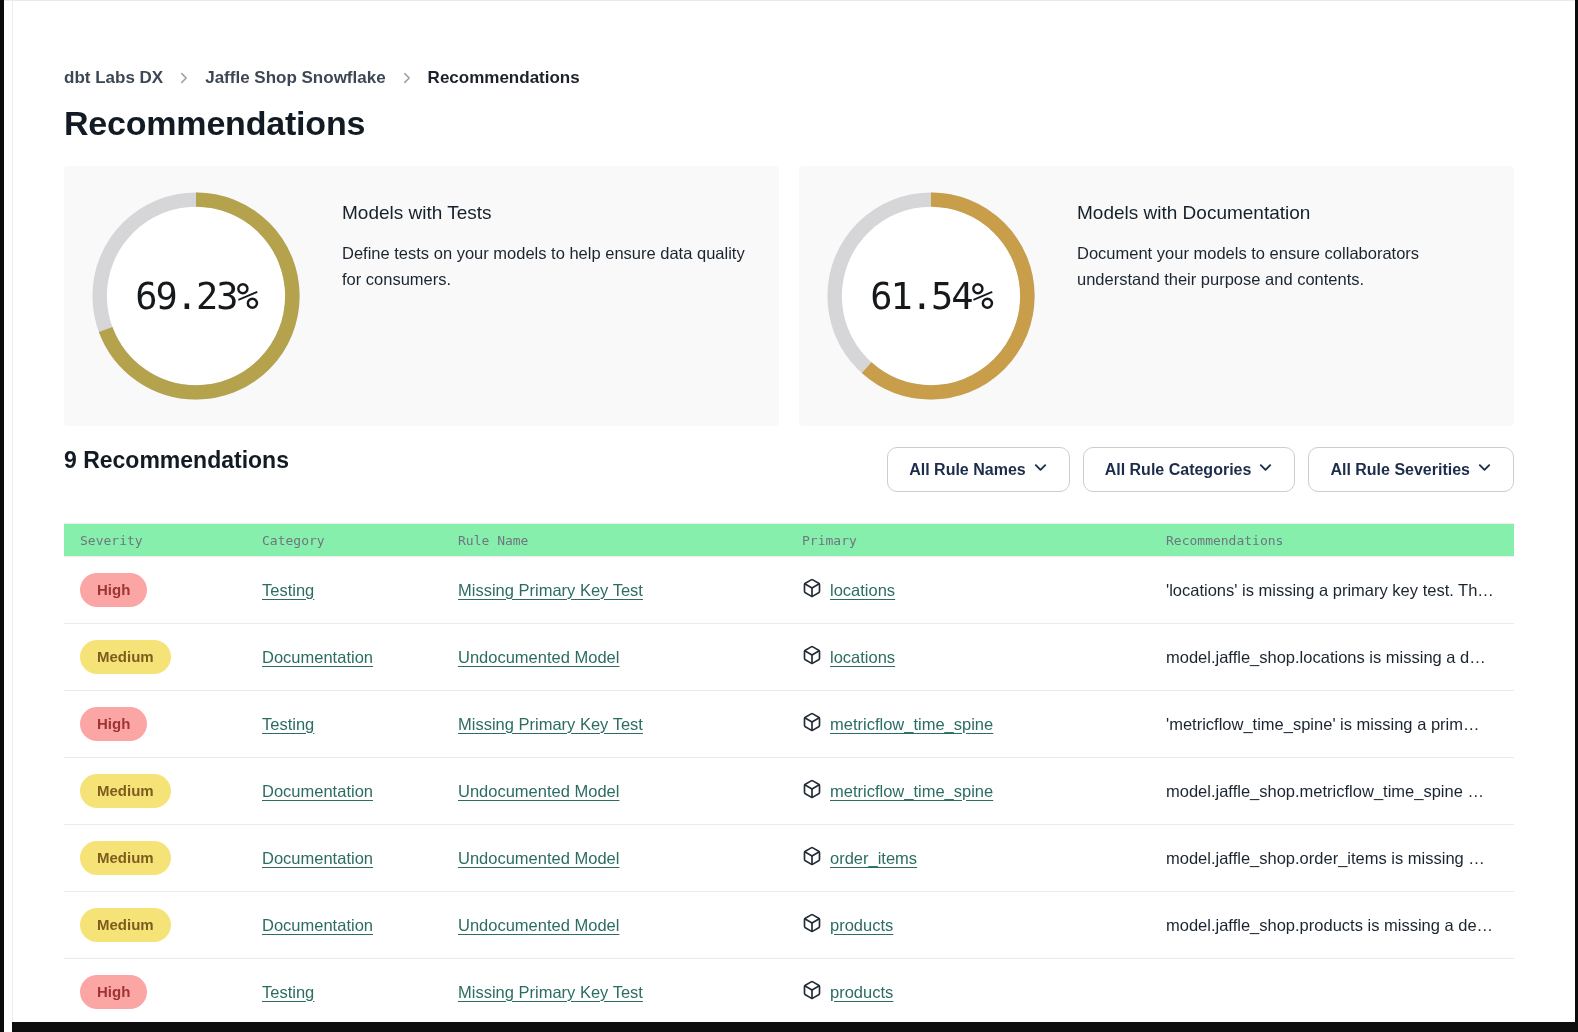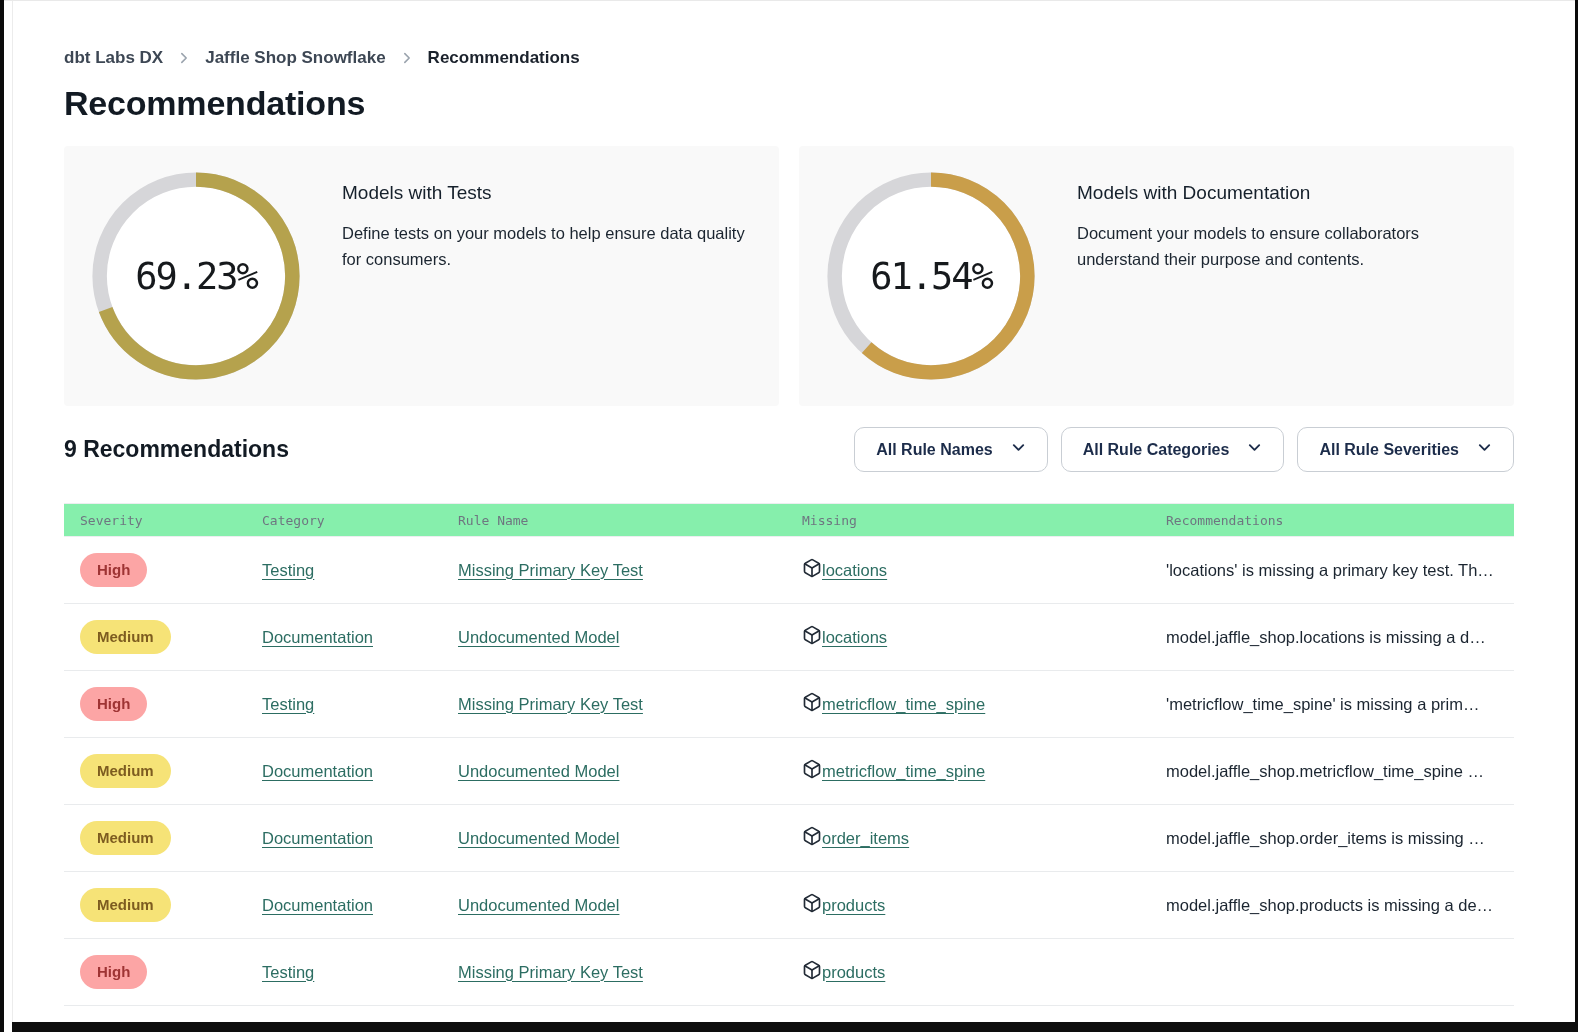--- a/index.html
+++ b/index.html
@@ -13,21 +13,21 @@
   
   .edge-left  { position: absolute; left: 0; top: 0; width: 4px; height: 1032px; background: #0b0b0b; z-index: 50; }
   .edge-right { position: absolute; right: 0; top: 0; width: 3px; height: 1032px; background: #0b0b0b; z-index: 50; }
   .edge-bottom{ position: absolute; left: 12px; right: 0; bottom: 0; height: 10px; background: #0e0e0e; z-index: 50; }
   .hairline-left { position: absolute; left: 12px; top: 0; width: 1px; height: 1032px; background: #ececec; z-index: 49; }
   .hairline-top  { position: absolute; left: 0; top: 0; height: 1px; width: 1578px; background: #e9e9e9; z-index: 49; }
 
   .page { position: relative; padding: 0 64px; }
 
   
-  .breadcrumb { margin-top: 48px; display: flex; align-items: center; gap: 14px; }
+  .breadcrumb { margin-top: 68px; display: flex; align-items: center; gap: 14px; }
   .crumb { font-size: 17px; font-weight: 700; color: #3d4754; text-decoration: none; cursor: pointer; }
   .crumb.current { color: #1b222c; }
   .crumb-sep { display: flex; align-items: center; }
 
   h1.page-title { margin-top: 16px; font-size: 34px; font-weight: 600; color: #121a23; letter-spacing: -0.2px; }
 
   
   .cards { display: flex; gap: 20px; margin-top: 23px; }
   .card { flex: 1 1 0; height: 260px; background: #f9f9f9; border-radius: 4px; padding: 24px 26px; display: flex; gap: 40px; }
   .donut-wrap { position: relative; width: 212px; height: 212px; flex: 0 0 auto; }
@@ -35,25 +35,25 @@
   .donut-label {
     position: absolute; inset: 0; display: flex; align-items: center; justify-content: center;
     font-family: "DejaVu Sans Mono", monospace; font-size: 37px; color: #16191c; letter-spacing: -2px;
   }
   .card-text { padding-top: 12px; }
   .card-title { font-size: 19px; font-weight: 400; color: #15202b; }
   .card-desc { margin-top: 17px; font-size: 16.5px; line-height: 1.55; color: #1b2530; max-width: 470px; }
   .card:nth-child(2) .card-desc { max-width: 390px; }
 
   
-  .list-header { margin-top: 21px; display: flex; align-items: center; justify-content: space-between; }
+  .list-header { margin-top: 21px; display: flex; justify-content: space-between; }
   .count-heading { font-size: 23px; font-weight: 700; color: #121a23; }
   .filters { display: flex; gap: 13px; }
   .filter-btn {
-    display: flex; align-items: center; gap: 18px; height: 45px; padding: 0 21px;
+    display: flex; align-items: center; gap: 7px; height: 45px; padding: 0 21px;
     background: #ffffff; border: 1px solid #c9ced4; border-radius: 10px;
     font-family: "Liberation Sans", sans-serif; font-size: 16px; font-weight: 600; color: #1c2c4a; cursor: pointer;
   }
 
   
   .table { margin-top: 31px; }
   .t-row {
     display: grid;
     grid-template-columns: 182px 196px 344px 364px 1fr;
     align-items: center;
@@ -71,21 +71,21 @@
     display: inline-block; padding: 7px 17px; border-radius: 17px;
     font-size: 15px; font-weight: 700; line-height: 1.3;
   }
   .badge.high   { background: #fca5a5; color: #9e3434; }
   .badge.medium { background: #f6e377; color: #7d5c20; }
 
   .t-link {
     color: #2c6d62; font-size: 16.5px; text-decoration: underline;
     text-underline-offset: 3px; text-decoration-thickness: 1px; cursor: pointer;
   }
-  .resource-cell { display: flex; align-items: center; }
+  .resource-cell { display: flex; align-items: center; gap: 8px; }
   .resource-cell svg { flex: 0 0 auto; }
   .rec-text { font-size: 16.5px; color: #1b2530; white-space: nowrap; overflow: hidden; }
 </style>
 </head>
 <body>
 
 <div class="edge-left"></div>
 <div class="edge-right"></div>
 <div class="edge-bottom"></div>
 <div class="hairline-left"></div>
@@ -171,21 +171,21 @@
         </span>
       </button>
     </div>
   </div>
 
   <div class="table">
     <div class="t-row t-head">
       <div>Severity</div>
       <div>Category</div>
       <div>Rule Name</div>
-      <div>Missing</div>
+      <div>Primary</div>
       <div>Recommendations</div>
     </div>
     <div class="t-body">
   <div class="t-row">
     <div><span class="badge high">High</span></div>
     <div><a class="t-link">Testing</a></div>
     <div><a class="t-link">Missing Primary Key Test</a></div>
     <div class="resource-cell">
       <span>
         <svg width="20" height="20" viewBox="0 0 24 24" fill="none" stroke="#222b36" stroke-width="2" stroke-linecap="round" stroke-linejoin="round">

